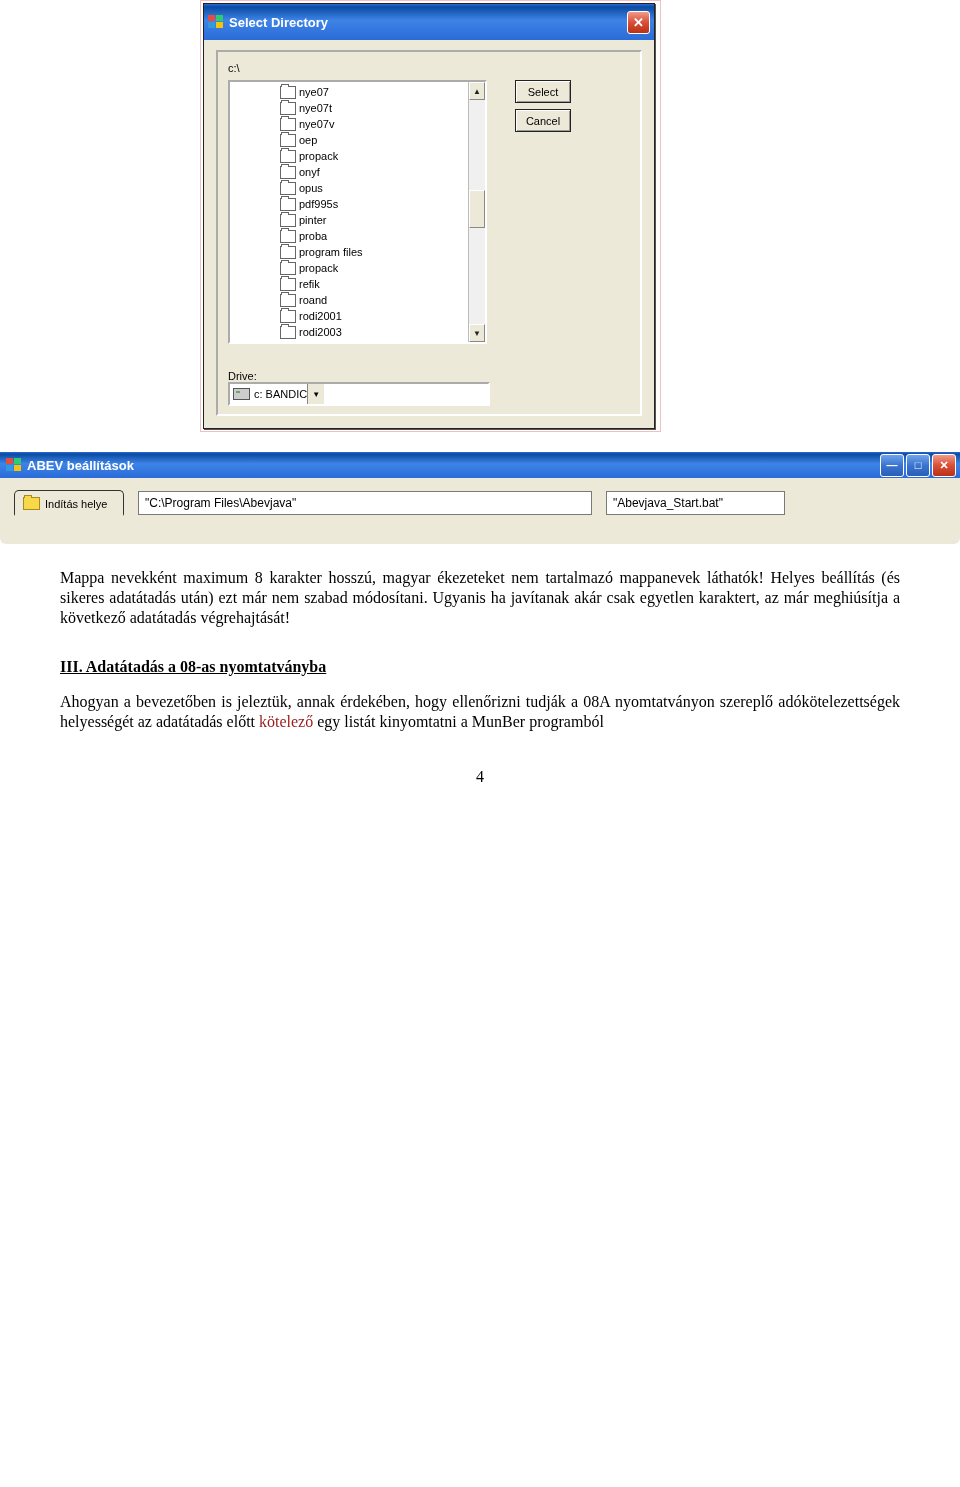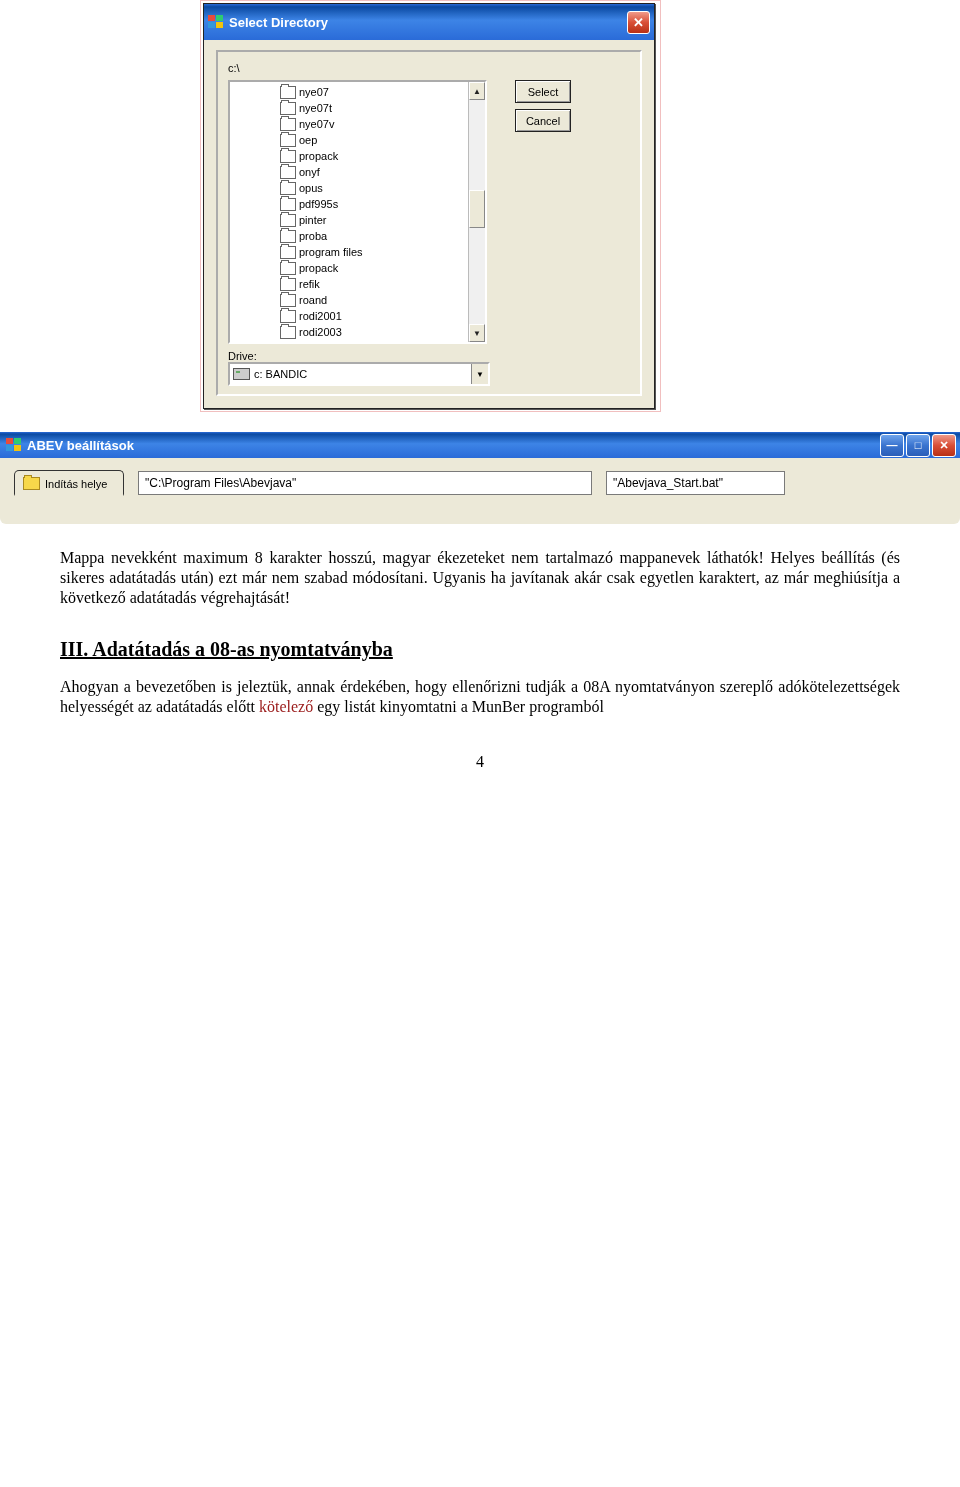--- a/index.html
+++ b/index.html
@@ -166,30 +166,29 @@
     width: 56px;
     height: 23px;
     background: #ece9d8;
     border: 1px solid #222;
     box-shadow: inset 1px 1px 0 #fff, inset -1px -1px 0 #999;
     font-family: Tahoma, Arial, sans-serif;
     font-size: 11px;
     cursor: pointer;
   }
   .drive-section {
-    margin-top: 6px;
+    margin-top: 26px;
   }
   .drive-combo {
     width: 255px;
     height: 20px;
     border: 2px inset #fff;
     background: #fff;
     display: flex;
     align-items: center;
-    justify-content: space-between;
     padding-left: 3px;
   }
   .drive-left {
     display: flex;
     align-items: center;
     gap: 4px;
   }
   .drive-icon {
     width: 15px; height: 10px;
     background: #ccc;
@@ -303,21 +302,21 @@
     padding: 0 6px;
     display: flex;
     align-items: center;
     font-size: 12px;
   }
   .w-440 { width: 440px; }
   .w-160 { width: 165px; }
   .w-620 { width: 618px; }
   h2.section-title {
     font-family: "Times New Roman", Times, serif;
-    font-size: 20px;
+    font-size: 16px;
     font-weight: bold;
     text-decoration: underline;
     margin: 30px 0 16px 0;
   }
   h3.subsection {
     font-family: "Times New Roman", Times, serif;
     font-size: 17px;
     font-weight: bold;
     color: #0a2a6e;
     margin: 0 0 14px 0;

